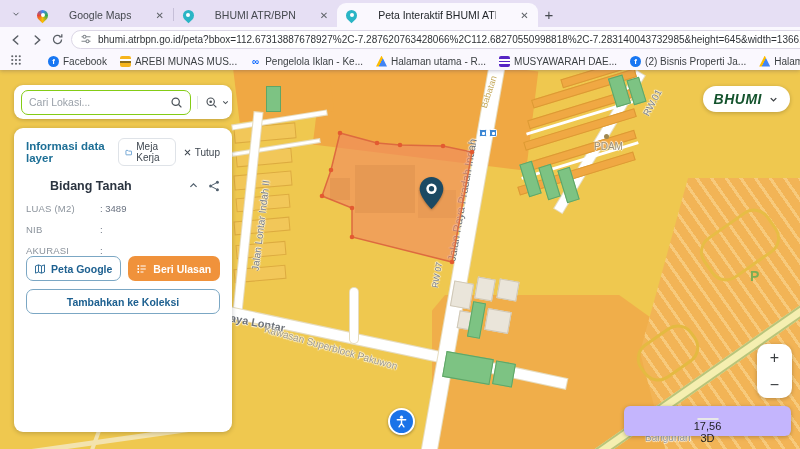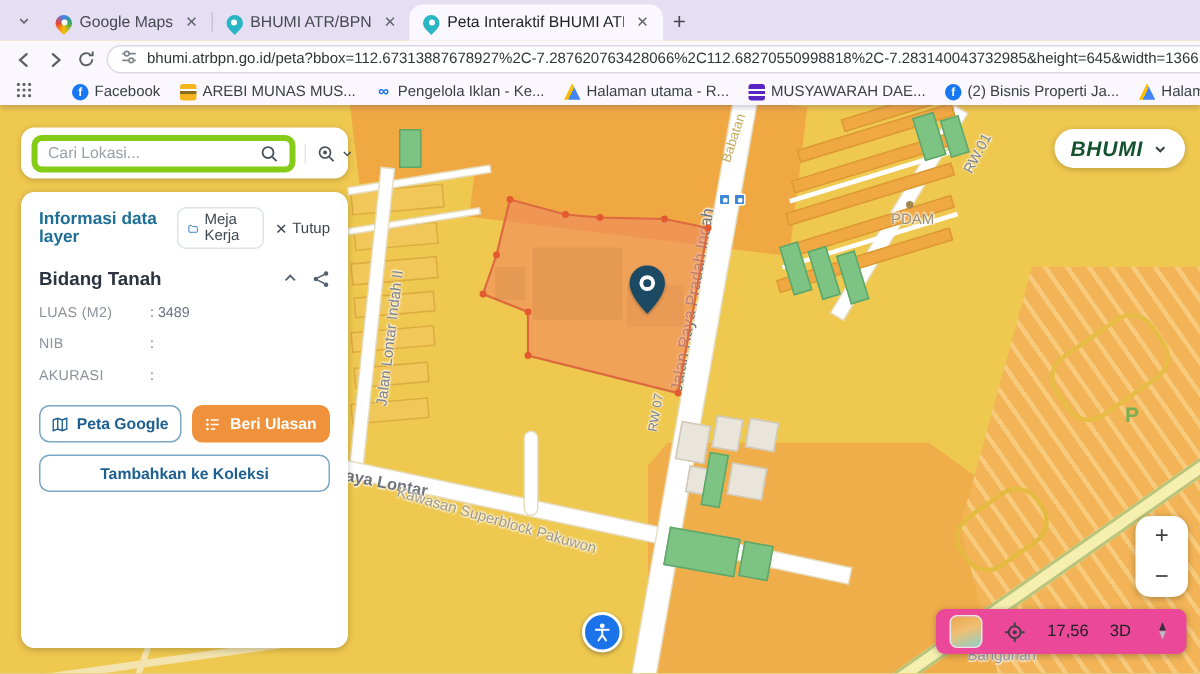--- a/index.html
+++ b/index.html
@@ -3,21 +3,21 @@
 <meta charset="utf-8">
 <style>
   * { margin:0; padding:0; box-sizing:border-box; }
   body { font-family:"Liberation Sans",sans-serif; background:#ddd; }
   .screen { position:relative; width:800px; height:449px; overflow:hidden; background:#efc84f; }
 
   
   .chrome { position:relative; z-index:60; box-shadow:0 1px 4px rgba(60,50,90,.3); }
   .tabstrip { height:27px; background:#e6dff4; display:flex; align-items:flex-end; padding:0 6px; }
   .tabsearch { width:20px; height:20px; margin:0 2px 3px 0; display:flex; align-items:center; justify-content:center; color:#5a5f66; }
-  .tab { height:24px; display:flex; align-items:center; gap:5px; padding:0 9px; font-size:10.5px; color:#45494f; border-radius:9px 9px 0 0; }
+  .tab { height:24px; display:flex; align-items:center; gap:21px; padding:0 9px; font-size:10.5px; color:#45494f; border-radius:9px 9px 0 0; }
   .tab.active { background:#faf8fe; color:#1e2226; }
   .tlabel { white-space:nowrap; overflow:hidden; max-width:118px; }
   .tclose { font-size:10px; color:#5f6368; margin-left:3px; }
   .tsep { width:1px; height:13px; background:#c6bfd8; margin-bottom:6px; }
   .newtab { font-size:15px; color:#45494f; margin:0 0 4px 7px; }
   .pinwrap { position:relative; width:11px; height:11px; flex:0 0 auto; }
   .gpin,.bpin { position:absolute; inset:0; border-radius:50% 50% 50% 0; transform:rotate(-45deg); }
   .gpin { background:conic-gradient(from -45deg,#ea4335,#4285f4,#34a853,#fbbc04,#ea4335); }
   .bpin { background:#2ab5c5; }
   .pindot { position:absolute; left:3.5px; top:3.5px; width:4px; height:4px; border-radius:50%; background:#fff; }
@@ -58,56 +58,56 @@
   .mlabel { position:absolute; font-size:10px; color:#7d828a; white-space:nowrap;
     text-shadow:0 1px 1px rgba(255,255,255,.85),0 -1px 1px rgba(255,255,255,.85),1px 0 1px rgba(255,255,255,.85); }
   .transit { position:absolute; left:479px; top:59px; display:flex; gap:2px; }
   .tbox { width:8px; height:8px; background:#3d87d4; border-radius:1.5px; border:1px solid #fff; display:flex; align-items:center; justify-content:center; }
   .tbox i { width:3px; height:3px; background:#fff; border-radius:1px; }
   .pdot { position:absolute; left:604px; top:64px; width:5px; height:5px; border-radius:50%; background:#a08850; }
 
   
   .scard { position:absolute; left:14px; top:15px; width:218px; height:34px; background:#fff; border-radius:9px;
     box-shadow:0 1px 4px rgba(0,0,0,.2); display:flex; align-items:center; gap:6px; padding:4px 7px; z-index:40; }
-  .sfield { flex:1; height:25px; border:4px solid #84cc16; border-radius:7px; display:flex; align-items:center; padding:0 7px; gap:6px; }
+  .sfield { flex:1; height:25px; border:1px solid #84cc16; border-radius:7px; display:flex; align-items:center; padding:0 7px; gap:6px; }
   .sfield input { border:0; outline:0; flex:1; font-size:10.5px; color:#4a5158; font-family:inherit; min-width:0; background:transparent; }
   .sfield input::placeholder { color:#9aa1a9; }
   .sadv { display:flex; align-items:center; gap:3px; padding-left:7px; border-left:1px solid #e3e6ea; color:#4a5158; }
 
   .icard { position:absolute; left:14px; top:58px; width:218px; height:304px; background:#fff; border-radius:9px;
     box-shadow:0 1px 5px rgba(0,0,0,.22); display:flex; flex-direction:column; padding:10px 12px 7px; z-index:40; }
   .ihead { display:flex; align-items:center; justify-content:space-between; }
   .ititle { font-size:11.5px; font-weight:bold; color:#1d6f96; }
   .iright { display:flex; align-items:center; gap:7px; }
   .chip { display:flex; align-items:center; gap:4px; border:1px solid #dfe3e8; border-radius:6px; padding:2px 6px; font-size:10px; color:#3f4750; }
   .tutup { display:flex; align-items:center; gap:3px; font-size:10px; color:#3f4750; }
-  .sect { display:flex; justify-content:space-between; align-items:center; margin-top:13px; }
+  .sect { display:flex; justify-content:space-between; align-items:center; margin-top:13px;margin-left:24px; }
   .sectt { font-size:12.5px; font-weight:bold; color:#2b3440; }
   .secticons { display:flex; gap:9px; color:#51606e; }
   .frow { display:flex; font-size:9.5px; margin-top:10px; }
   .flabel { width:74px; color:#8b939c; letter-spacing:.2px; }
   .fval { color:#6a7280; }
-  .btnrow { display:flex; gap:7px; margin-top:14px; }
+  .btnrow { display:flex; gap:7px; }
   .btn { flex:1; height:25px; border-radius:7px; display:flex; align-items:center; justify-content:center; gap:5px; font-size:10.5px; font-weight:bold; }
   .outline { border:1px solid #7ba7c4; color:#1d6090; background:#fff; }
   .orange { background:#f0923b; color:#fff; }
   .btnfull { margin-top:8px; height:25px; border:1px solid #7ba7c4; border-radius:7px; color:#1d6090;
     display:flex; align-items:center; justify-content:center; font-size:10.5px; font-weight:bold; background:#fff; }
   .spacer { flex:1; }
   .ifoot { border-top:1px solid #e8ebee; padding-top:7px; display:flex; align-items:center; gap:6px; font-size:10px; color:#5d6773; }
 
   
   .bhumi { position:absolute; right:10px; top:16px; background:#fff; border-radius:16px; padding:5px 11px;
     display:flex; align-items:center; gap:6px; box-shadow:0 1px 4px rgba(0,0,0,.22); z-index:30; }
   .bhumit { font-size:14px; font-weight:bold; font-style:italic; color:#14532d; letter-spacing:.5px; }
   .zoomctl { position:absolute; left:757px; top:274px; width:35px; height:54px; background:#fff; border-radius:10px;
     box-shadow:0 1px 4px rgba(0,0,0,.25); display:flex; flex-direction:column; align-items:center; justify-content:space-around;
     font-size:16px; color:#3c4043; z-index:30; }
-  .mapbar { position:absolute; left:624px; top:336px; width:167px; height:30px; background:#ec4899; border-radius:6px;
-    box-shadow:0 1px 4px rgba(0,0,0,.25); display:flex; align-items:center; justify-content:space-between; padding:12px 9px; z-index:30; }
+  .mapbar { position:absolute; left:624px; top:336px; width:167px; height:30px; background:#c4b5fd; border-radius:6px;
+    box-shadow:0 1px 4px rgba(0,0,0,.25); display:flex; align-items:center; justify-content:space-between; padding:12px 9px; z-index:30;flex-direction:column; }
   .thumb { width:22px; height:22px; border-radius:5px; background:linear-gradient(160deg,#e8a84e 0%,#f0bf72 45%,#8fd0c5 100%); border:1px solid #e8e8e8; }
   .zlevel,.d3 { font-size:11px; color:#202124; }
   .a11y { position:absolute; left:388px; top:338px; width:27px; height:27px; border-radius:50%; background:#1a73e8;
     border:2px solid #fff; box-shadow:0 1px 3px rgba(0,0,0,.35); display:flex; align-items:center; justify-content:center; z-index:30; }
   .parcelsvg { position:absolute; left:0; top:0; z-index:10; }
   .pinsvg { position:absolute; left:418px; top:106px; z-index:12; filter:drop-shadow(0 1px 1px rgba(0,0,0,.3)); }
   .arrowm { position:absolute; left:778px; top:293px; color:#3f9d42; font-size:10px; transform:rotate(-35deg); z-index:6; }
 </style>
 </head>
 <body>

